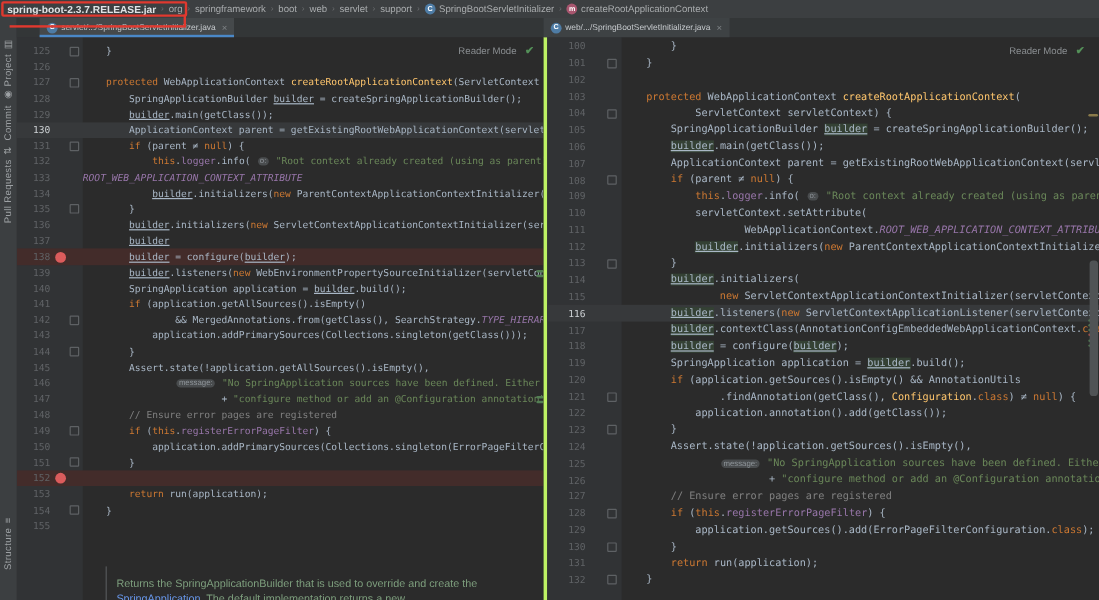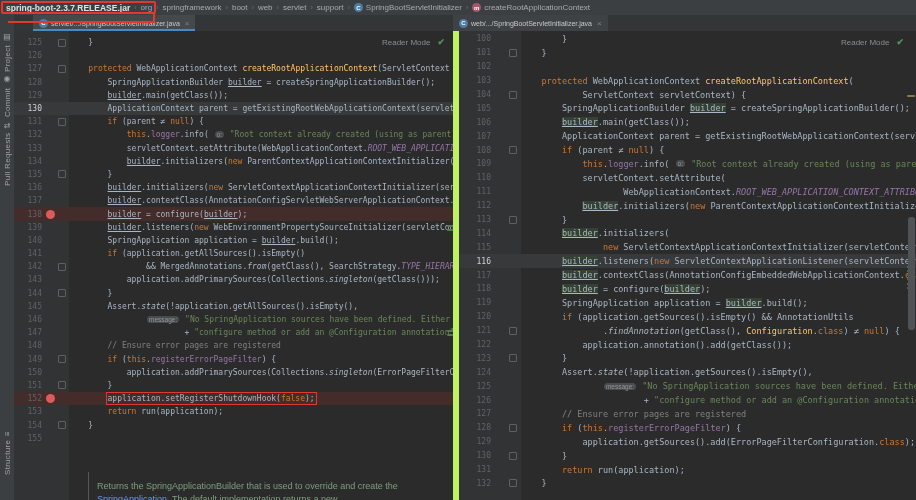--- a/index.html
+++ b/index.html
@@ -28,21 +28,21 @@
 
   
   #stripe{position:absolute;left:0;top:15px;bottom:0;width:14px;background:#3c3f41;z-index:4}
   .stripe-btn{position:absolute;left:0;width:14px;display:flex;align-items:center;justify-content:center;
     writing-mode:vertical-rl;transform:rotate(180deg);font-size:8px;color:#9da1a4;letter-spacing:.3px;overflow:hidden}
   .stripe-btn .sicon{font-size:8px;margin-top:3px;color:#9da1a4}
 
   
   .editor{position:absolute;top:30px;bottom:0;background:#2b2b2b;overflow:hidden}
   #editor-left{left:14px;width:439px}
-  #editor-right{left:453px;width:463px;border-left:6px solid #bef264;box-sizing:border-box}
+  #editor-right{left:453px;width:463px;border-left:3px solid #bef264;box-sizing:border-box}
   .gutter-bg{position:absolute;top:0;bottom:0;left:0;background:#313335}
   #editor-left .gutter-bg{width:55px}
   #editor-right .gutter-bg{width:62px}
   .rows{position:absolute;left:0;right:0}
   #editor-left .rows{top:6px}
   #editor-right .rows{top:2px}
   .row{position:relative;display:flex;align-items:center}
   #editor-left .row{height:13.2px}
   #editor-right .row{height:13.9px}
   .row.cur{background:#37393b}
@@ -65,21 +65,21 @@
   #editor-left .code{font-size:8px}
   #editor-right .code{font-size:8.5px}
 
   
   .t-p{color:#a9b7c6}
   .t-k{color:#cc7832}
   .t-m{color:#ffc66d}
   .t-s{color:#6a8759}
   .t-f{color:#9876aa}
   .t-c{color:#9876aa;font-style:italic}
-  .t-i{color:#a9b7c6;font-style:italic}
+  .t-i{color:#a9b7c6;}
   .t-cm{color:#808080}
   .t-cls{color:#ffc66d}
   .t-u{color:#a9b7c6;text-decoration:underline;text-underline-offset:1px}
   .t-uh{color:#a9b7c6;background:#344134;text-decoration:underline;text-underline-offset:1px}
   .t-h{font-size:6.5px;background:#494c4e;color:#8f959a;border-radius:4px;padding:0 2px;margin:0 1px;font-family:"Liberation Sans",sans-serif}
   .caret{display:inline-block;width:1px;height:10px;background:#d0d0d0}
   .redbox{outline:1px solid #e0392f;outline-offset:1px}
 
   
   .reader{position:absolute;top:7px;display:flex;align-items:flex-end;gap:7px;
@@ -232,21 +232,21 @@
       <div class="row">
         <div class="gut">
           <span class="num">132</span>
         </div>
         <div class="code"><span class="t-p">            </span><span class="t-k">this</span><span class="t-p">.</span><span class="t-f">logger</span><span class="t-p">.info( </span><span class="t-h">o:</span><span class="t-p"> </span><span class="t-s">"Root context already created (using as parent)."</span></div>
       </div>
       <div class="row">
         <div class="gut">
           <span class="num">133</span>
         </div>
-        <div class="code"><span class="t-p">            servletContext.setAttribute(WebApplicationContext.</span><span class="t-c">ROOT_WEB_APPLICATION_CONTEXT_ATTRIBUTE</span></div>
+        <div class="code"><span class="t-c">ROOT_WEB_APPLICATION_CONTEXT_ATTRIBUTE</span></div>
       </div>
       <div class="row">
         <div class="gut">
           <span class="num">134</span>
         </div>
         <div class="code"><span class="t-p">            </span><span class="t-u">builder</span><span class="t-p">.initializers(</span><span class="t-k">new</span><span class="t-p"> ParentContextApplicationContextInitializer(parent));</span></div>
       </div>
       <div class="row">
         <div class="gut">
           <span class="num">135</span>
@@ -257,21 +257,21 @@
       <div class="row">
         <div class="gut">
           <span class="num">136</span>
         </div>
         <div class="code"><span class="t-p">        </span><span class="t-u">builder</span><span class="t-p">.initializers(</span><span class="t-k">new</span><span class="t-p"> ServletContextApplicationContextInitializer(servletContext));</span></div>
       </div>
       <div class="row">
         <div class="gut">
           <span class="num">137</span>
         </div>
-        <div class="code"><span class="t-p">        </span><span class="t-u">builder</span><span class="t-p">.contextClass(AnnotationConfigServletWebServerApplicationContext.</span></div>
+        <div class="code"><span class="t-p">        </span><span class="t-u">builder</span></div>
       </div>
       <div class="row bp">
         <div class="gut">
           <span class="num">138</span>
           <span class="bpdot"></span>
         </div>
         <div class="code"><span class="t-p">        </span><span class="t-u">builder</span><span class="t-p"> = configure(</span><span class="t-u">builder</span><span class="t-p">);</span></div>
       </div>
       <div class="row">
         <div class="gut">
@@ -353,21 +353,21 @@
           <span class="num">151</span>
           <span class="fold"></span>
         </div>
         <div class="code"><span class="t-p">        }</span></div>
       </div>
       <div class="row bp">
         <div class="gut">
           <span class="num">152</span>
           <span class="bpdot"></span>
         </div>
-        <div class="code"><span class="t-p">        </span><span class="redbox"><span class="t-p">application.setRegisterShutdownHook(</span><span class="t-k">false</span><span class="t-p">);</span></span></div>
+        <div class="code"><span class="t-p">        </span></div>
       </div>
       <div class="row">
         <div class="gut">
           <span class="num">153</span>
         </div>
         <div class="code"><span class="t-p">        </span><span class="t-k">return</span><span class="t-p"> run(application);</span></div>
       </div>
       <div class="row">
         <div class="gut">
           <span class="num">154</span>

